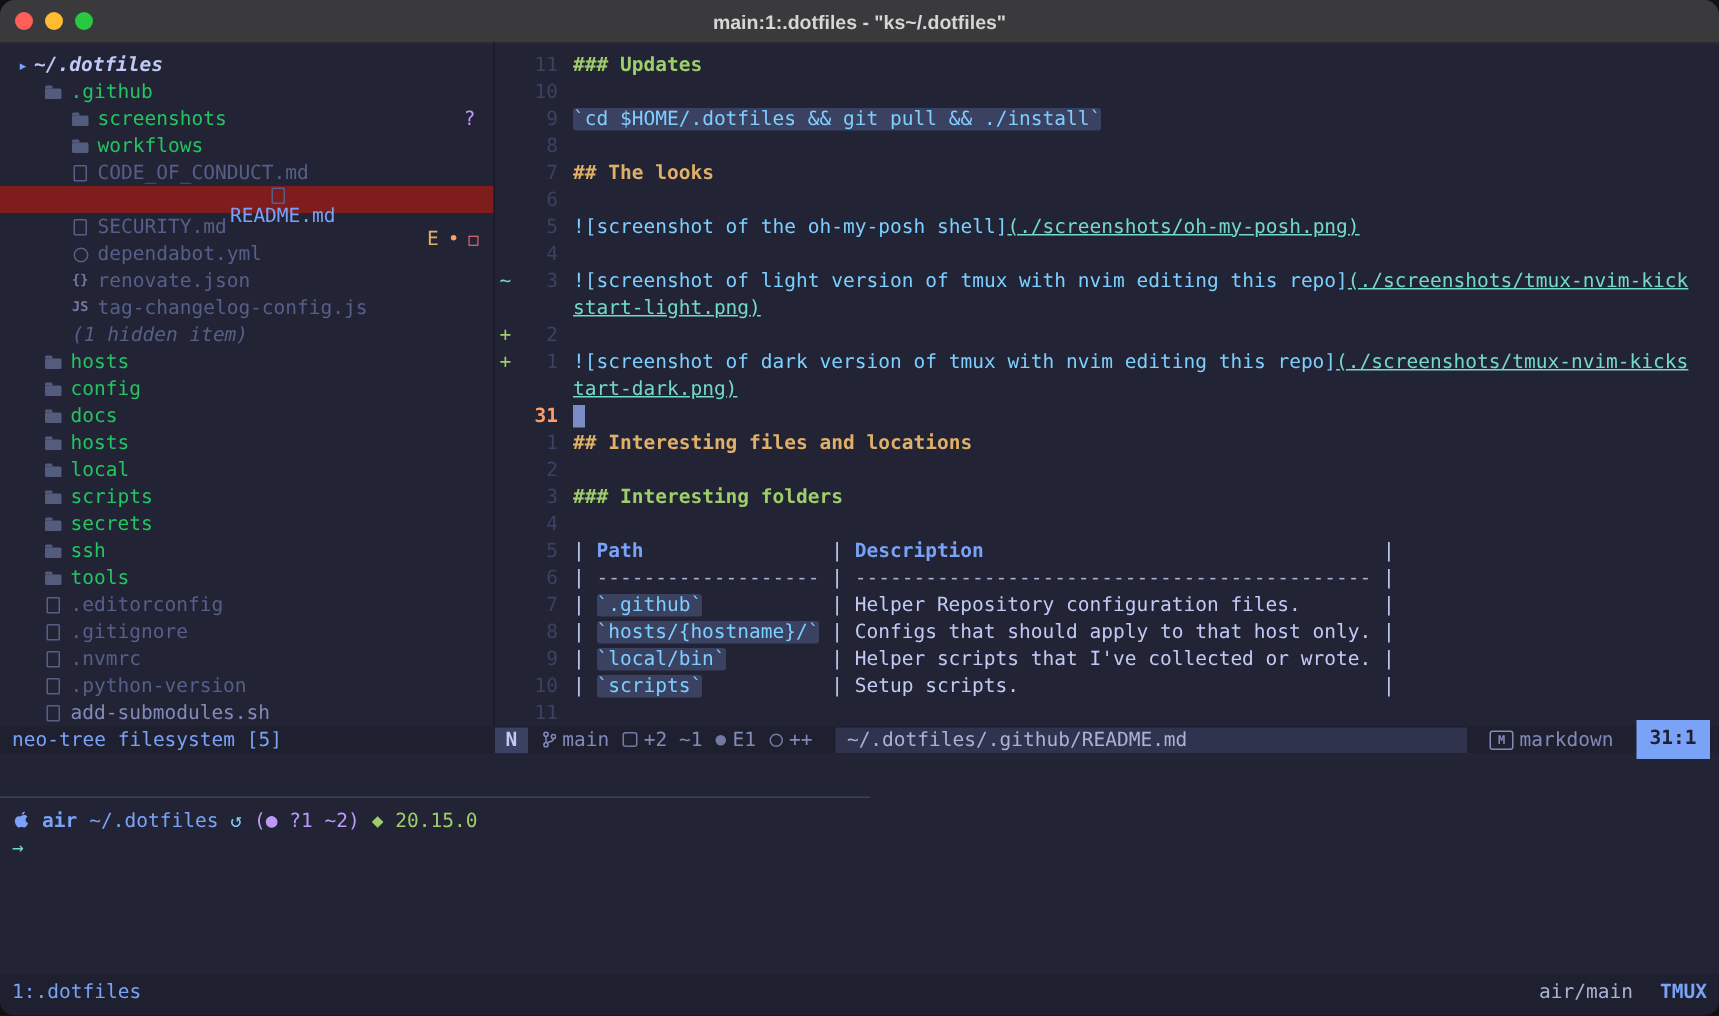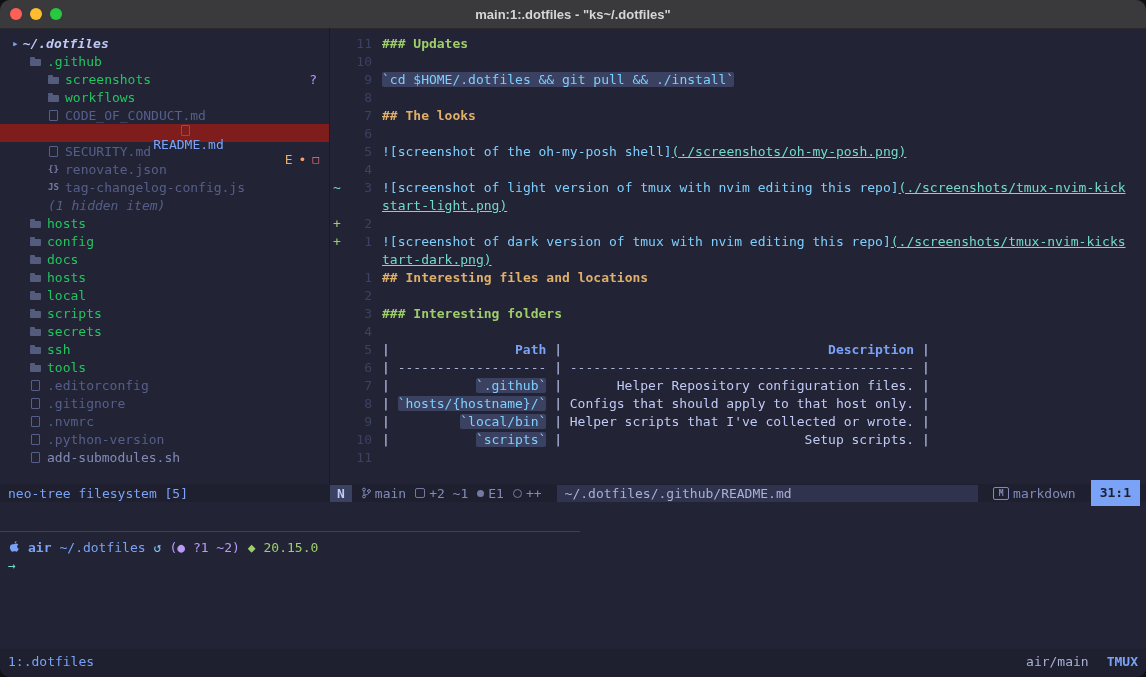--- a/index.html
+++ b/index.html
@@ -40,21 +40,21 @@
   .flag-e{color:#e0af68;}
   .flag-dot{color:#ff9e64;}
   .flag-sq{color:#ff757f;font-size:11px;}
   
   .editor{position:absolute;left:330px;top:0;right:0;height:456px;padding-top:6px;overflow:hidden;}
   .e-row{height:18px;display:flex;align-items:center;}
   .sign{width:14px;flex:none;text-align:center;}
   .sign.chg{color:#73daca;} .sign.add{color:#9ece6a;}
   .lnum{width:28px;flex:none;text-align:right;color:#3b4261;margin-right:10px;}
   .lnum.cur{color:#ff9e64;font-weight:bold;}
-  .e-text{white-space:pre;color:#c0caf5;text-align:right;}
+  .e-text{white-space:pre;color:#c0caf5;}
   .h2{color:#e0af68;font-weight:bold;}
   .h3{color:#9ece6a;font-weight:bold;}
   .code{background:#3b4261;color:#7dcfff;border-radius:2px;}
   .link{color:#7dcfff;}
   .url{color:#73daca;text-decoration:underline;}
   .cursor{display:inline-block;width:8px;height:15px;background:#7b8bc4;vertical-align:text-bottom;}
   .t-pipe{color:#c0caf5;}
   .t-c1{display:inline-block;width:19ch;margin:0 1ch;white-space:pre;}
   .t-c2{display:inline-block;width:44ch;margin:0 1ch;white-space:pre;}
   .th{color:#7aa2f7;font-weight:bold;}
@@ -136,20 +136,24 @@
           <span class="flag-e">E</span>
           <span class="flag-dot">•</span>
           <span class="flag-sq">□</span>
         </span>
       </div>
       <div class="s-row ind2">
         <span class="ticon file"></span>
         <span class="lab-dim">SECURITY.md</span>
       </div>
       <div class="s-row ind2">
+        <span class="ticon circle"></span>
+        <span class="lab-dim">dependabot.yml</span>
+      </div>
+      <div class="s-row ind2">
         <span class="ticon-text">{}</span>
         <span class="lab-dim">renovate.json</span>
       </div>
       <div class="s-row ind2">
         <span class="ticon-text">JS</span>
         <span class="lab-dim">tag-changelog-config.js</span>
       </div>
       <div class="s-row ind2">
         <span class="lab-hidden">(1 hidden item)</span>
       </div>
@@ -264,20 +268,25 @@
       </div>
       <div class="e-row">
         <span class="sign add">+</span>
           <span class="lnum">1</span>
         <span class="e-text"><span class="link">![screenshot of dark version of tmux with nvim editing this repo]</span><span class="url">(./screenshots/tmux-nvim-kicks</span></span>
       </div>
       <div class="e-row">
         <span class="sign"></span>
           <span class="lnum"></span>
         <span class="e-text"><span class="url">tart-dark.png)</span></span>
+      </div>
+      <div class="e-row">
+        <span class="sign"></span>
+          <span class="lnum cur">31</span>
+        <span class="e-text"><span class="cursor"></span></span>
       </div>
       <div class="e-row">
         <span class="sign"></span>
           <span class="lnum">1</span>
         <span class="e-text h2">## Interesting files and locations</span>
       </div>
       <div class="e-row">
         <span class="sign"></span>
           <span class="lnum">2</span>
       </div>

